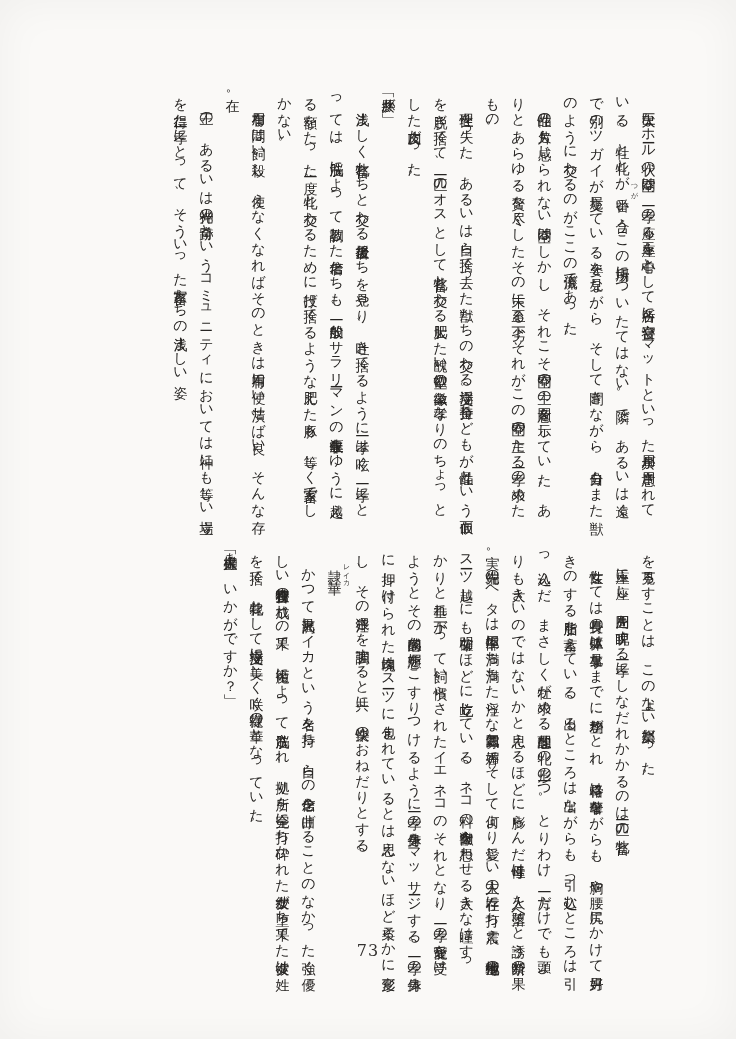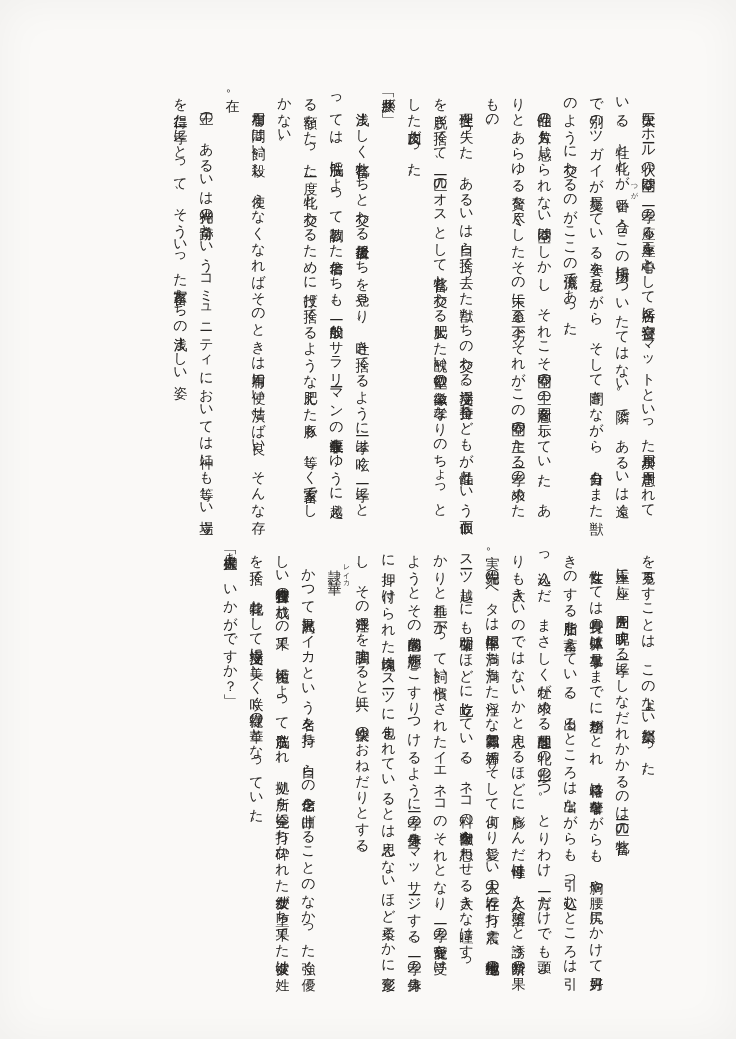--- a/index.html
+++ b/index.html
@@ -64,14 +64,15 @@
 
   <div class="vblock vblock-bottom">
       <p class="para">を見下ろすことは、この上ない娯楽だった。</p>
       <p class="para indent">玉座に座し、周囲を睥睨する一孝にしなだれかかるのは一匹の牝畜。</p>
       <p class="para indent">女性しては長身の体躯は見事なまでに均整がとれ、骨格は華奢ながらも、胸や腰、尻にかけて男好きのする脂肪を蓄えている。出るところは出ながらも、引っ込むところは引っ込んだ、まさしく牡が求める理想的な牝の形の一つ。とりわけ、一方だけでも頭よりも大きいのではないかと思えるほどに膨らんだ母性は、人を堕落へと誘う禁断の果実。先端のヘタは部屋中に満ち満ちた淫らな雰囲気と媚香、そして何より愛しい主人の存在に打ち震え、極薄生地のスーツ越しにも明確なほどに屹立している。ネコ科の肉食獣を思わせる大きな瞳はすっかりと垂れ下がって飼い慣らされたイエネコのそれとなり、一孝の寵愛を受けようとその肉感的な媚態をこすりつけるように一孝の身体をマッサージする。一孝の身体に押し付けられた肉塊はスーツに包まれているとは思えないほど柔らかに変形し、その淫猥さを強調すると共に、快楽のおねだりとする。</p>
       <p class="para indent"><ruby>隷華<rt>レイカ</rt></ruby>。</p>
       <p class="para indent">かつて高見沢レイカという名を持ち、自らの信念を曲げることのなかった強く優しい特務捜査官の成れの果て。魔術によって洗脳され、拠り所を完全に打ち砕かれた彼女が堕ち果てた彼女は姓を捨て、牝隷として淫交場に美しく咲く隷従の華となっていた。</p>
       <p class="para">「御主人様ぁ。いかがですか？」</p>
     </div>
 
+  <div class="page-number">73</div>
 
 </div>
 
 </body></html>

